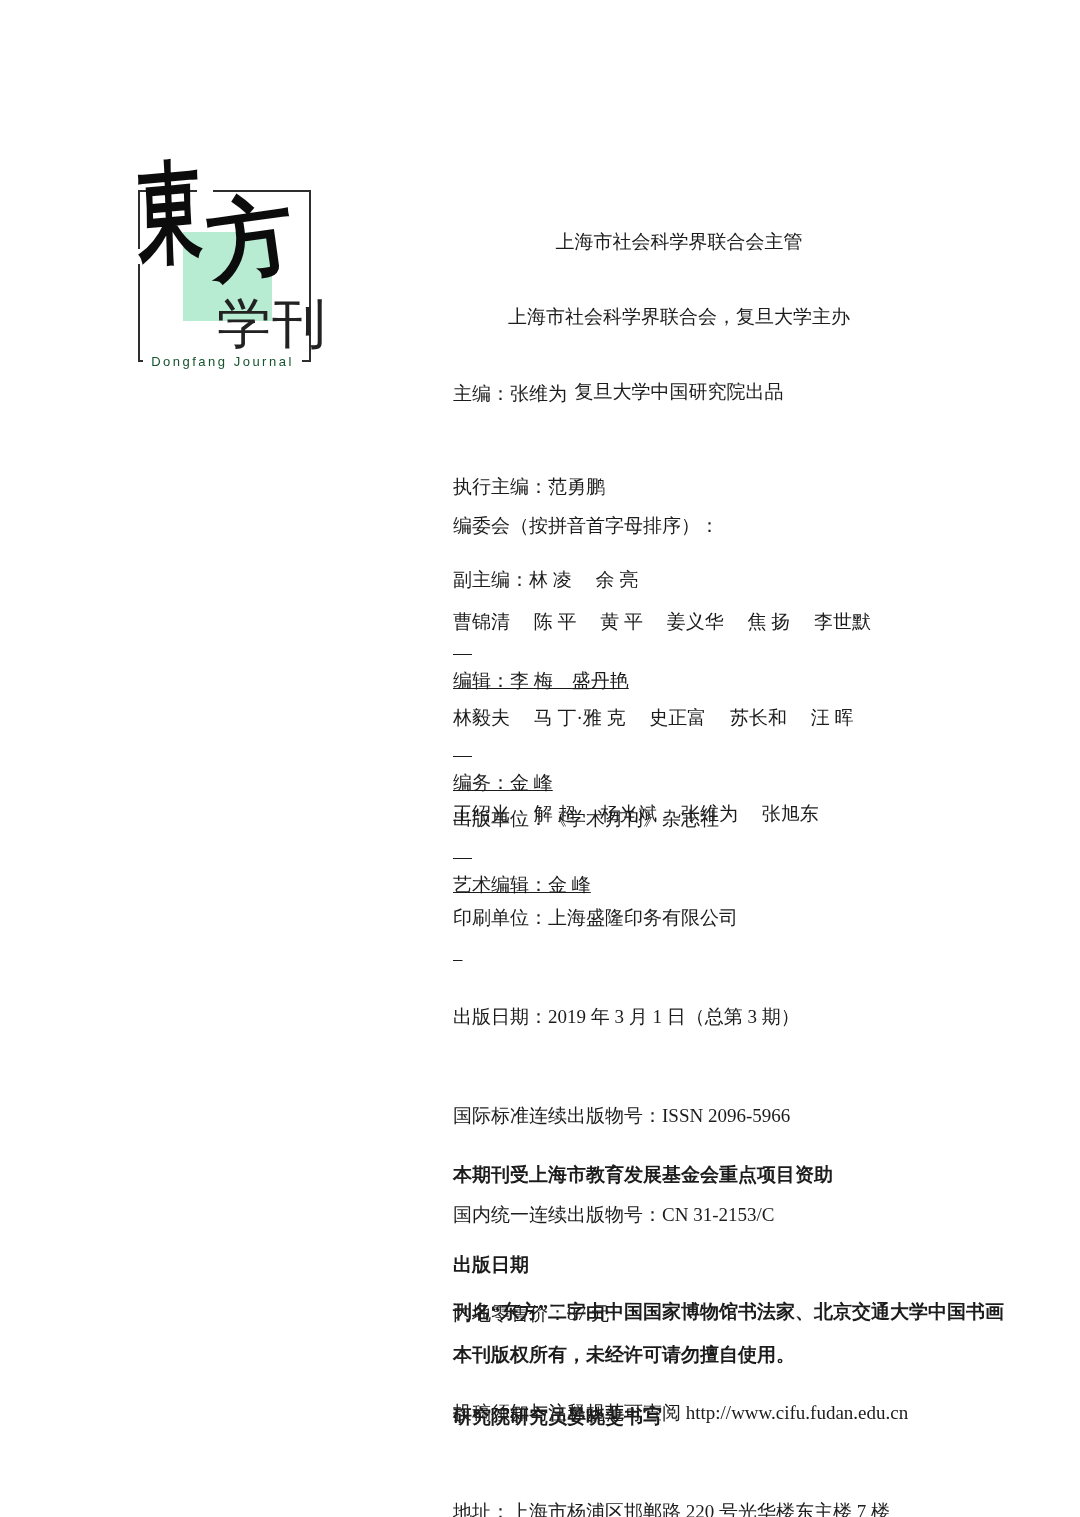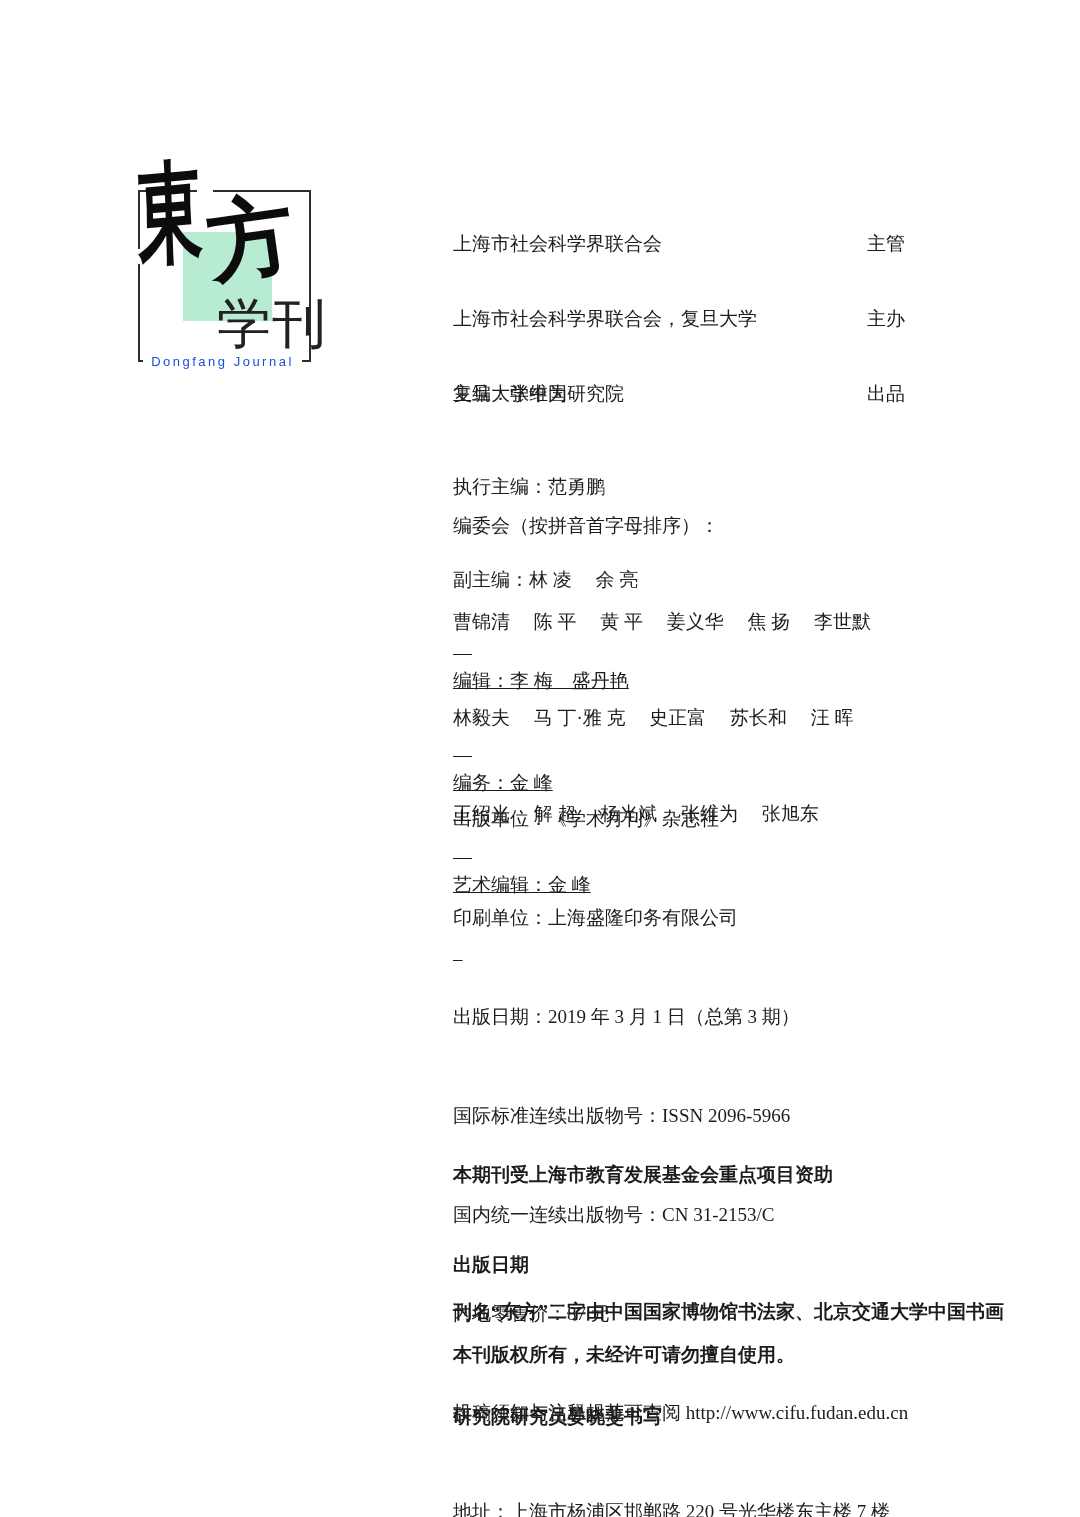--- a/index.html
+++ b/index.html
@@ -60,33 +60,34 @@
     width: 169px;
     text-align: center;
     font-family: "Liberation Sans", sans-serif;
   }
   .logo-caption span {
     display: inline-block;
     background: #ffffff;
     padding: 0 8px;
     font-size: 13px;
     letter-spacing: 2.5px;
-    color: #1d4ed8;
+    color: #14532d;
     font-weight: 500;
   }
 
   
   .txt { font-size: 19px; white-space: pre; }
   .col { position: absolute; left: 453px; width: 452px; }
 
   .masthead { top: 184px; }
   .masthead .row {
     display: flex;
-    justify-content: space-between;
+    justify-content: center;
     line-height: 31px;
+    font-family: Liberation Mono, monospace;
   }
 
   .editors { top: 316px; line-height: 31px; }
   .board   { top: 446px; line-height: 32px; }
   .staff   { top: 596px; line-height: 34px; text-decoration: underline; }
   .pubinfo { top: 736px; line-height: 33px; width: 500px; }
   .notes   { top: 1100px; line-height: 30px; font-weight: 700; width: 500px; }
   .callig  { top: 1224px; line-height: 35px; font-weight: 700; width: 520px; }
 </style>
 </head>

